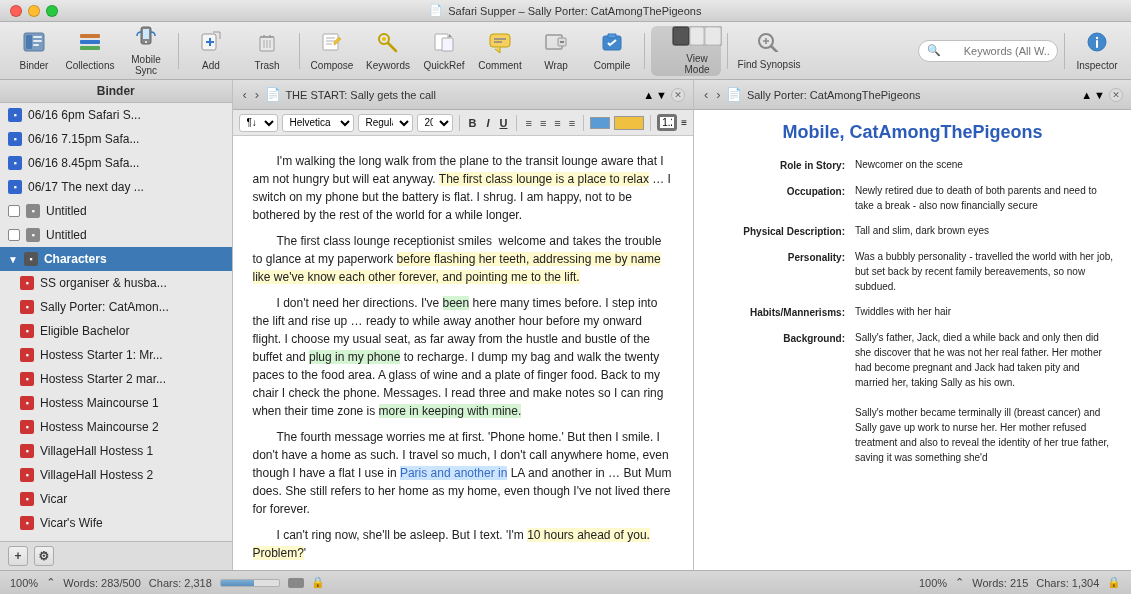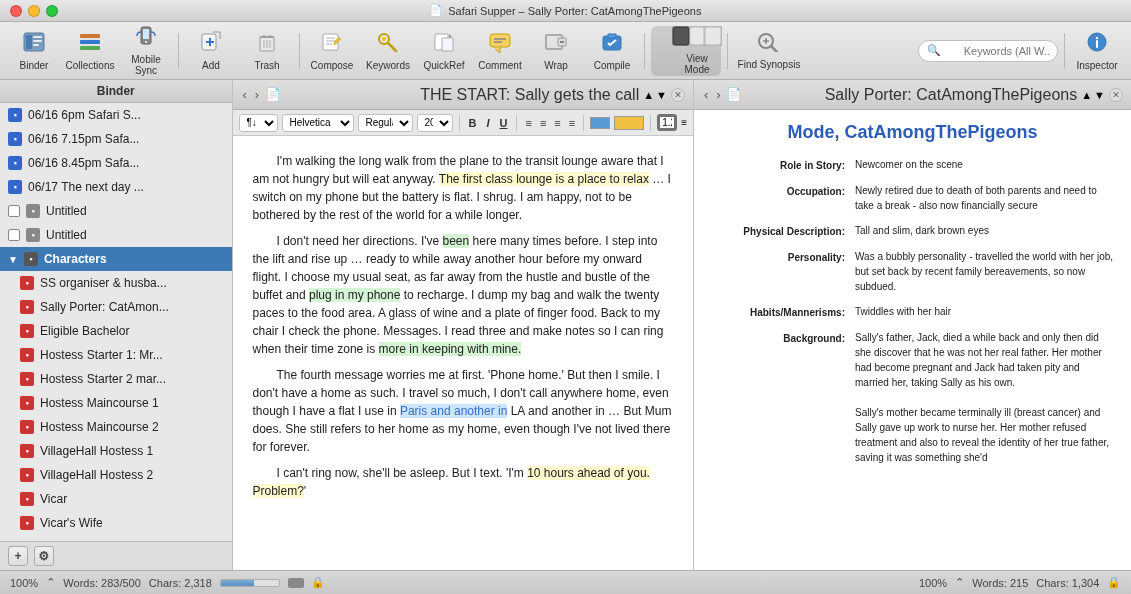--- a/index.html
+++ b/index.html
@@ -163,21 +163,21 @@
       align-items: center;
       padding: 0 8px;
       height: 30px;
       border-bottom: 1px solid #b0b0b0;
       gap: 4px;
     }
     .panel-nav-btn {
       background: none; border: none; cursor: pointer;
       font-size: 13px; color: #555; padding: 0 2px;
     }
-    .panel-title { font-size: 16px; color: #333; flex: 1; text-align: right; font-weight: 500; }
+    .panel-title { font-size: 11px; color: #333; flex: 1; text-align: left; font-weight: 500; }
     .panel-title-arrows { display: flex; gap: 2px; }
     .panel-close-btn { width: 14px; height: 14px; border-radius: 50%; background: #ddd; border: 1px solid #bbb; display: flex; align-items: center; justify-content: center; font-size: 9px; cursor: pointer; color: #666; }
 
     
     .format-bar {
       background: #e8e8e8;
       height: 26px;
       display: flex;
       align-items: center;
       padding: 0 6px;
@@ -574,40 +574,41 @@
         <button class="align-btn">≡</button>
         <div class="format-sep"></div>
         <div class="color-box"></div>
         <div style="width:30px;height:14px;background:#f0c040;border:1px solid #999;"></div>
         <div class="format-sep"></div>
         <input class="spacing-input" type="text" value="1.2" style="">
         <span style="font-size:10px;cursor:pointer;">≡</span>
       </div>
       <div class="editor-content">
         <p>I'm walking the long walk from the plane to the transit lounge aware that I am not hungry but will eat anyway. <span style="background:#fffacd;">The first class lounge is a place to relax</span> … I switch on my phone but the battery is flat. I shrug. I am happy, not to be bothered by the rest of the world for a while longer.</p>
+        <p>The first class lounge receptionist smiles&nbsp; welcome and takes the trouble to glance at my paperwork <span style="background:#fffacd;">before flashing her teeth, addressing me by name like we've know each other forever, and pointing me to the lift.</span></p>
         <p>I don't need her directions. I've <span style="background:#d4f4d4;">been</span> here many times before. I step into the lift and rise up … ready to while away another hour before my onward flight. I choose my usual seat, as far away from the hustle and bustle of the buffet and <span style="background:#d4f4d4;">plug in my phone</span> to recharge. I dump my bag and walk the twenty paces to the food area. A glass of wine and a plate of finger food. Back to my chair I check the phone. Messages. I read three and make notes so I can ring when their time zone is <span style="background:#d4f4d4;">more in keeping with mine.</span></p>
         <p>The fourth message worries me at first. 'Phone home.' But then I smile. I don't have a home as such. I travel so much, I don't call anywhere home, even though I have a flat I use in <span style="background:#cce5ff; color:#3a6bc4;">Paris and another in</span> LA and another in … But Mum does. She still refers to her home as my home, even though I've not lived there for forever.</p>
         <p>I can't ring now, she'll be asleep. But I text. 'I'm <span style="background:#fffacd;">10 hours ahead of you. Problem?</span>'</p>
       </div>
     </div>
 
     <div class="inspector-panel">
       <div class="panel-header">
         <button class="panel-nav-btn">‹</button>
         <button class="panel-nav-btn">›</button>
         <span style="font-size:13px;">📄</span>
         <span class="panel-title">Sally Porter: CatAmongThePigeons</span>
         <div class="panel-title-arrows">
           <span style="font-size:11px;cursor:pointer;">▲</span>
           <span style="font-size:11px;cursor:pointer;">▼</span>
         </div>
         <div class="panel-close-btn">✕</div>
       </div>
       <div class="inspector-content">
-        <div class="inspector-title" contenteditable="false" style="">Mode, CatAmongThePigeons</div>
+        <div class="inspector-title" contenteditable="false" style="">Mobile, CatAmongThePigeons</div>
 
         <div class="inspector-row">
           <span class="inspector-label">Role in Story:</span>
           <span class="inspector-value">Newcomer on the scene</span>
         </div>
         <div class="inspector-row">
           <span class="inspector-label">Occupation:</span>
           <span class="inspector-value">Newly retired due to death of both parents and need to take a break - also now financially secure</span>
         </div>
         <div class="inspector-row">

